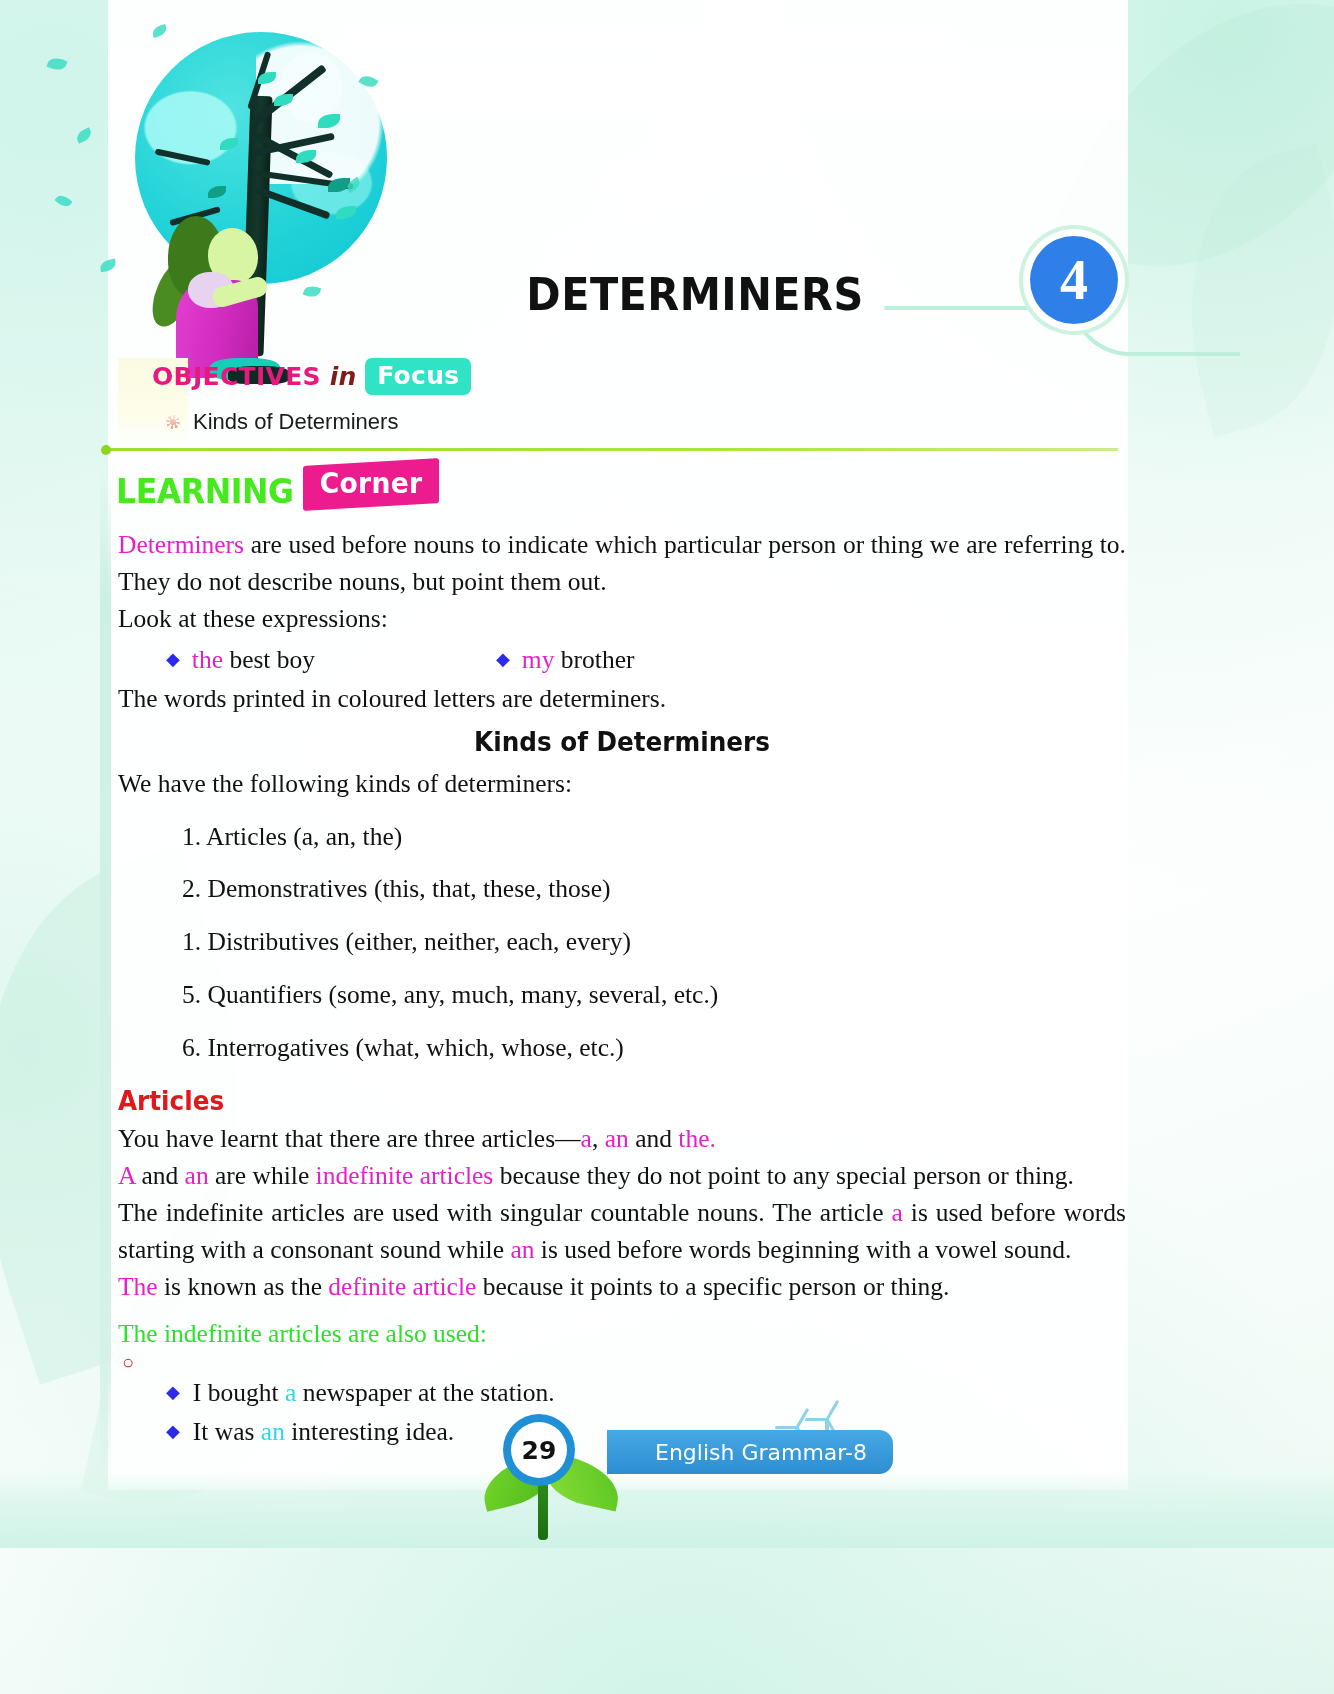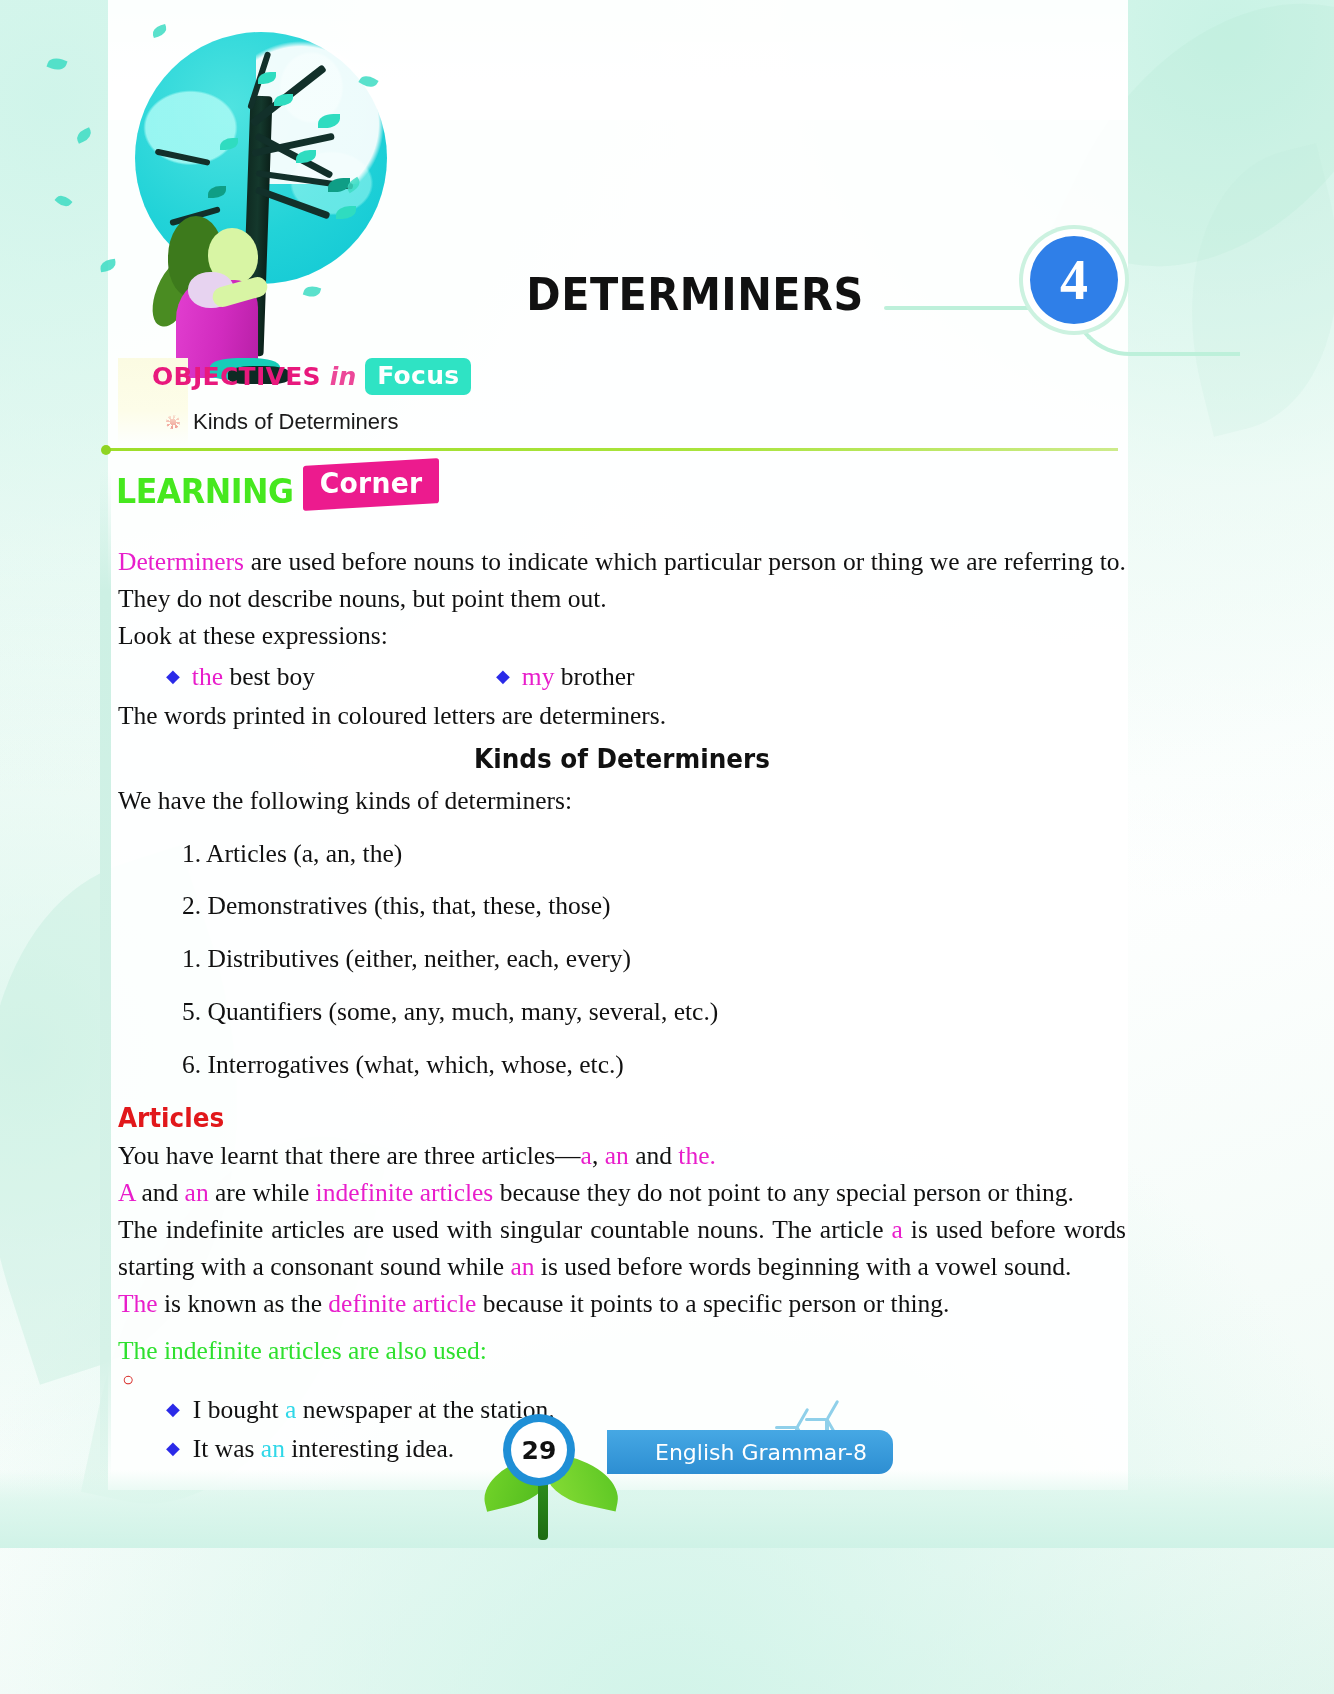--- a/index.html
+++ b/index.html
@@ -176,21 +176,21 @@
     background: linear-gradient(180deg, #fbfbe2 0%, #fdfde9 60%, rgba(253,253,233,0) 100%);
   }
   .obj-head {
     position: relative;
     display: inline-flex; align-items: center; gap: 9px;
     margin-left: 34px;
     font-family: "DejaVu Sans", sans-serif;
     font-weight: 700; font-size: 25px;
   }
   .obj-objectives { color: #e8197d; letter-spacing: .3px; }
-  .obj-in { color: #ec4899; font-style: italic; font-weight: 700; }
+  .obj-in { color: #7f1d1d; font-style: italic; font-weight: 700; }
   .obj-focus {
     background: #2fe3c4; color: #ffffff;
     padding: 3px 12px 5px; border-radius: 7px;
     letter-spacing: .3px;
   }
   .obj-item {
     display: flex; align-items: center; gap: 13px;
     margin: 14px 0 0 48px;
     font-family: "Liberation Sans", sans-serif;
     font-size: 22px; color: #1a1a1a;
@@ -235,21 +235,21 @@
     display: block;
     font-family: "DejaVu Sans", sans-serif;
     font-weight: 700; font-size: 28px;
     color: #ffffff;
     transform: skewY(3.2deg) scaleX(.95);
     letter-spacing: .3px;
   }
 
   
   .body-text {
-    position: absolute; left: 118px; top: 544px; width: 1008px;
+    position: absolute; left: 118px; top: 527px; width: 1008px;
     font-family: "Liberation Serif", serif;
     font-size: 25.5px;
     line-height: 1.45;
     color: #111111;
   }
   .para { margin: 0; }
   .para.just { text-align: justify; text-align-last: left; }
 
   .mag   { color: #e81ecb; }
   .green { color: #2ee02e; }

